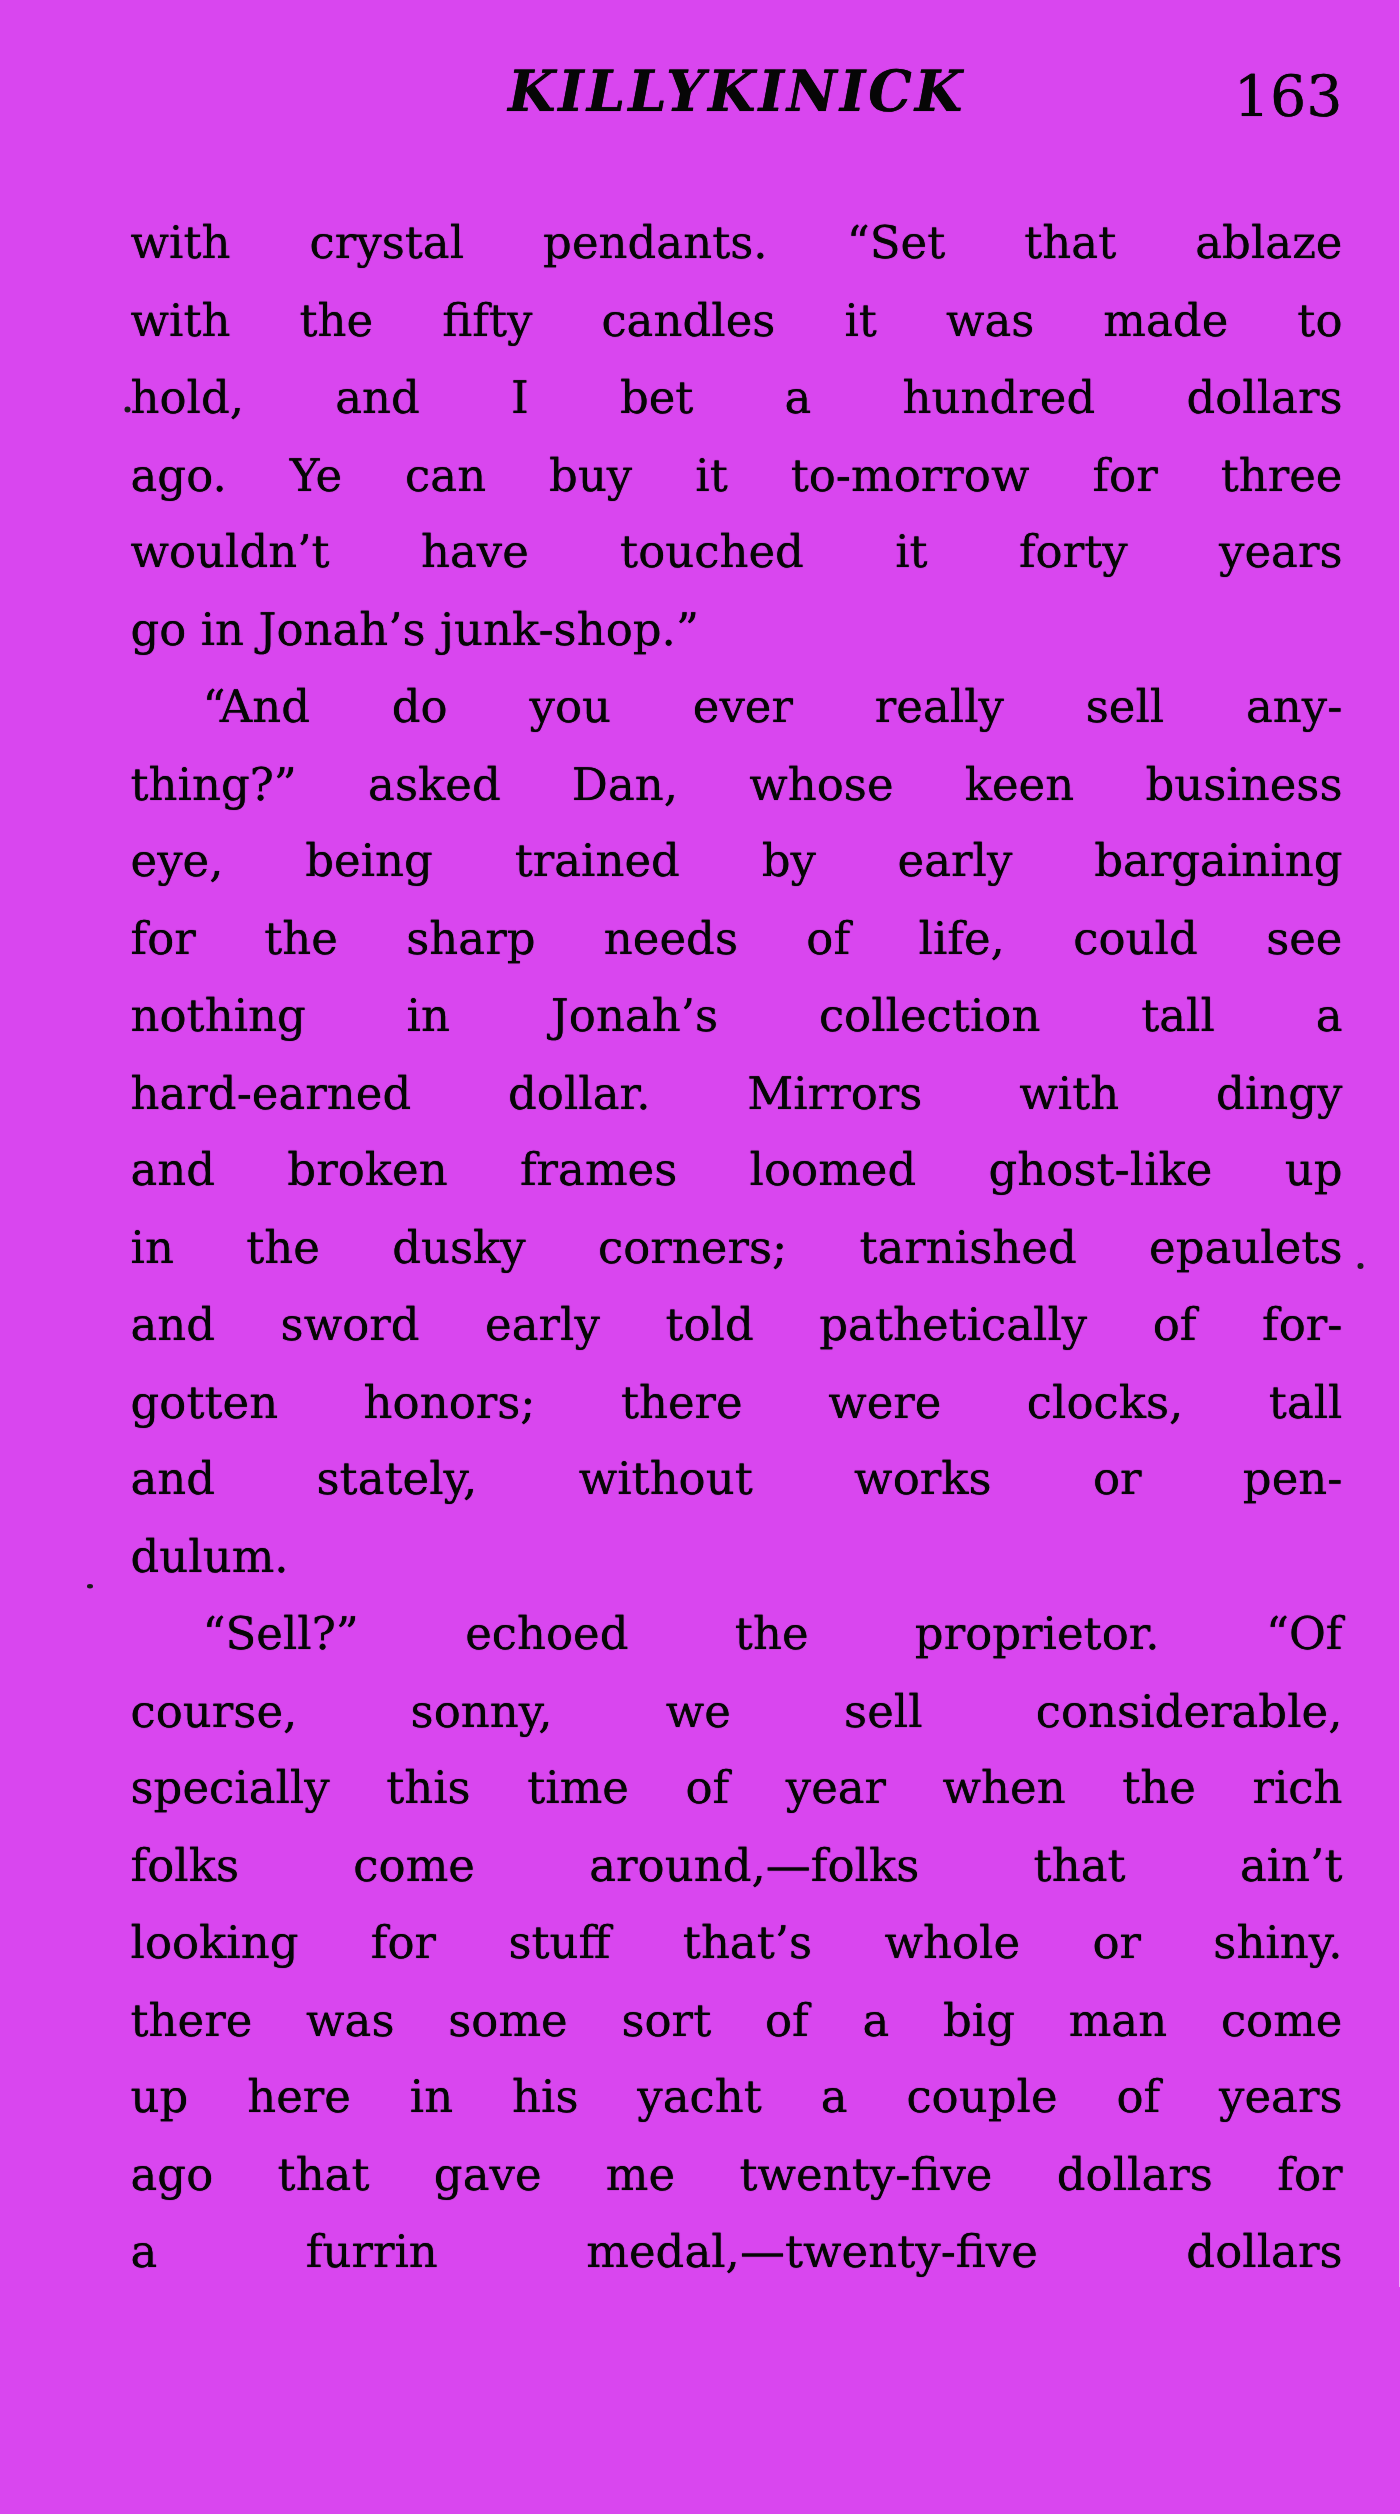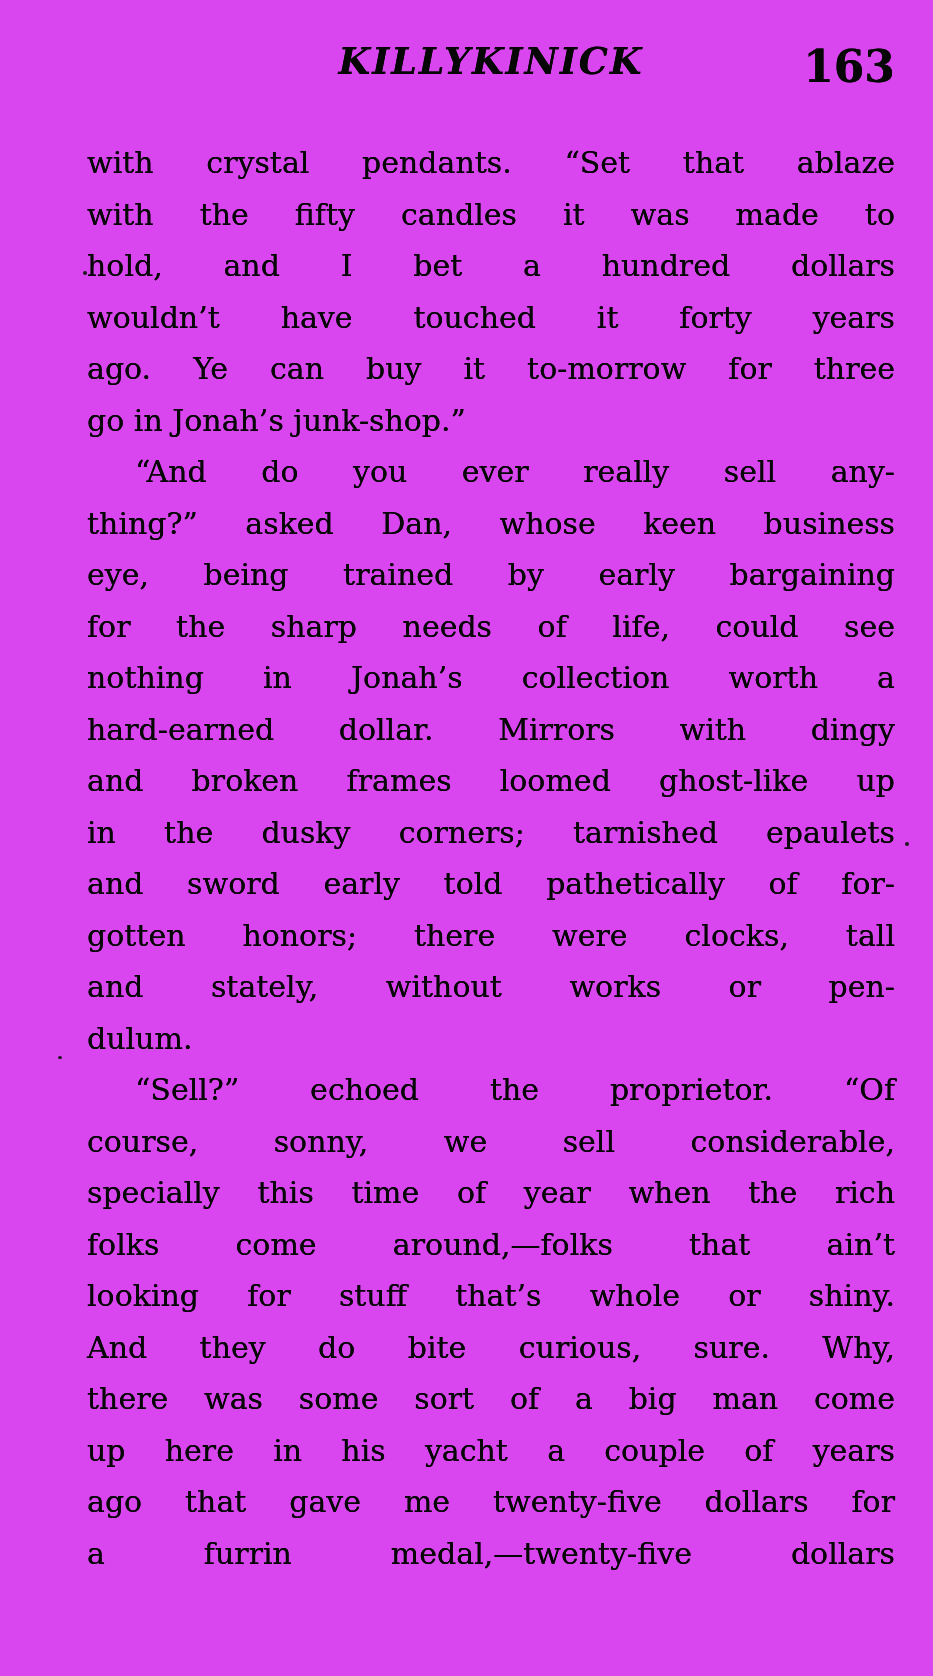--- a/index.html
+++ b/index.html
@@ -35,23 +35,23 @@
     line-height: 1;
     letter-spacing: 2px;
     font-weight: 600;
     text-shadow: 0 0 0.5px #060606;
     transform: scaleX(0.96);
   }
   .head-pagenum {
     position: absolute;
     right: 0;
     top: 45px;
-    font-size: 44px;
+    font-size: 38px;
     line-height: 1;
-    font-weight: 700;
+    font-weight: 400;
     text-shadow: 0 0 0.5px #060606;
   }
   
   .text-block {
     position: absolute;
     left: 87px;
     top: 137px;
     width: 808px;
     font-size: 30px;
     line-height: 51.5px;
@@ -86,41 +86,40 @@
 
   <div class="running-head">
     <div class="head-title">KILLYKINICK</div>
     <div class="head-pagenum">163</div>
   </div>
 
   <div class="text-block">
       <div class="line">with crystal pendants.  “Set that ablaze</div>
       <div class="line">with the fifty candles it was made to</div>
       <div class="line">hold, and I bet a hundred dollars</div>
+      <div class="line">ago.  Ye can buy it to-morrow for three</div>
       <div class="line">wouldn’t have touched it forty years</div>
-      <div class="line">ago.  Ye can buy it to-morrow for three</div>
       <div class="line para-end">go in Jonah’s junk-shop.”</div>
       <div class="line indent">“And do you ever really sell any-</div>
       <div class="line">thing?” asked Dan, whose keen business</div>
       <div class="line">eye, being trained by early bargaining</div>
       <div class="line">for the sharp needs of life, could see</div>
-      <div class="line">nothing in Jonah’s collection worth a</div>
+      <div class="line">nothing in Jonah’s collection tall a</div>
       <div class="line">hard-earned dollar.  Mirrors with dingy</div>
       <div class="line">and broken frames loomed ghost-like up</div>
       <div class="line">in the dusky corners; tarnished epaulets</div>
       <div class="line">and sword early told pathetically of for-</div>
       <div class="line">gotten honors; there were clocks, tall</div>
       <div class="line">and stately, without works or pen-</div>
       <div class="line para-end">dulum.</div>
       <div class="line indent">“Sell?” echoed the proprietor.  “Of</div>
       <div class="line">course, sonny, we sell  considerable,</div>
       <div class="line">specially this time of year when the rich</div>
       <div class="line">folks come around,—folks that ain’t</div>
       <div class="line">looking for stuff that’s whole or shiny.</div>
-      <div class="line">And they do bite curious, sure.  Why,</div>
       <div class="line">there was some sort of a big man come</div>
       <div class="line">up here in his yacht a couple of years</div>
       <div class="line">ago that gave me twenty-five dollars for</div>
       <div class="line">a  furrin  medal,—twenty-five  dollars</div>
     </div>
 
   <span class="speck speck1"></span>
   <span class="speck speck2"></span>
   <span class="speck speck3"></span>
 

